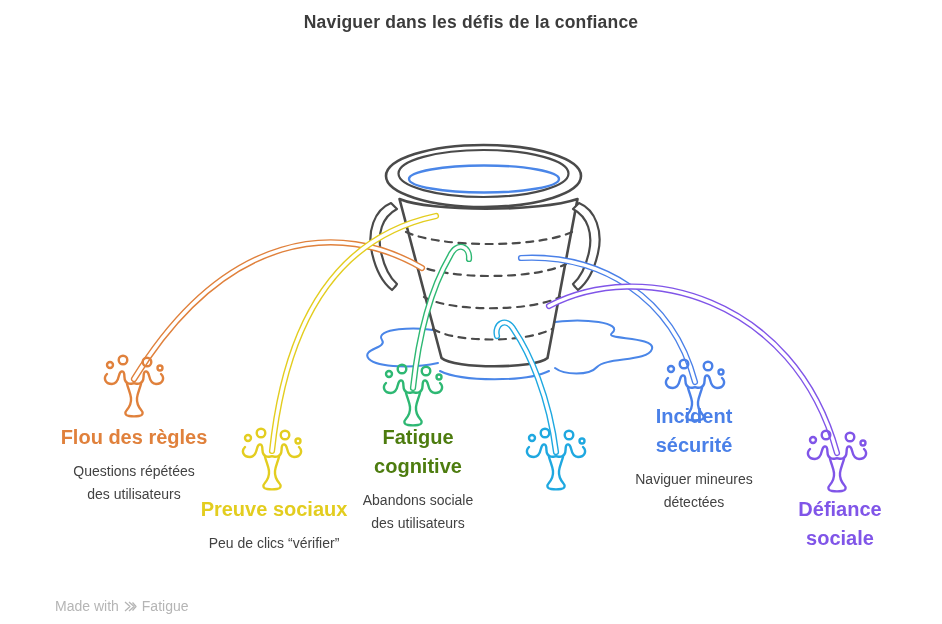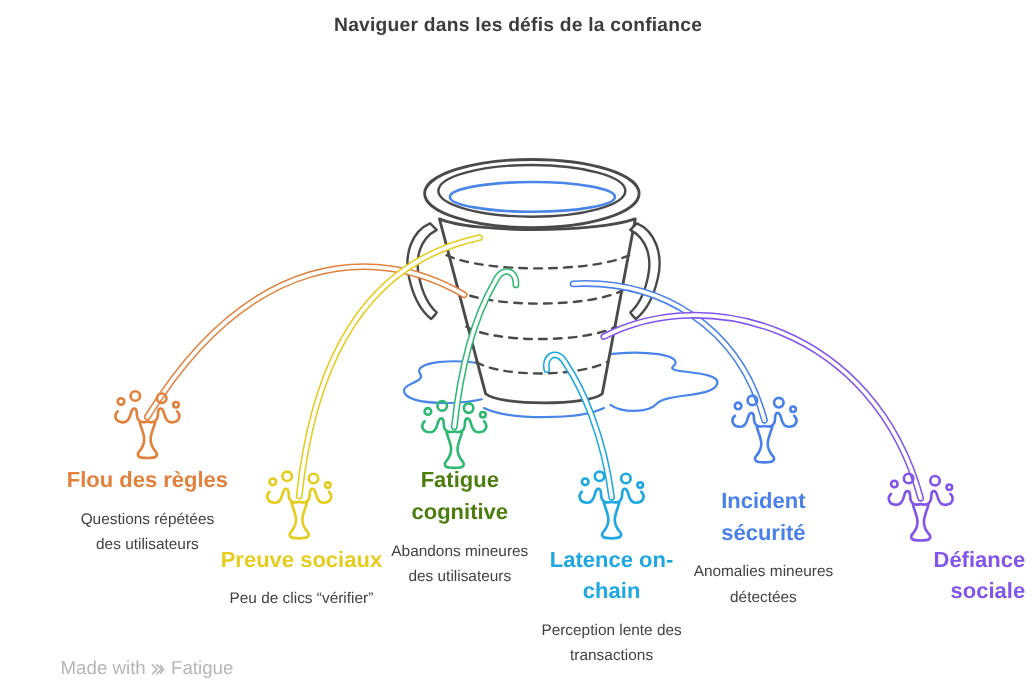--- a/index.html
+++ b/index.html
@@ -8,21 +8,21 @@
   .title{position:absolute;left:0;right:0;top:12px;text-align:center;
          font-size:17.5px;font-weight:bold;color:#3C3C3C;letter-spacing:.2px;}
   svg.diagram{position:absolute;left:0;top:0;}
   .tc{fill:none;stroke:currentColor;stroke-width:6.2;stroke-linecap:round;}
   .tw{fill:none;stroke:#ffffff;stroke-width:3.4;stroke-linecap:round;}
   .challenge{position:absolute;width:184px;transform:translateX(-50%);text-align:center;}
   .challenge-label{font-size:20px;font-weight:bold;line-height:1.45;white-space:pre-line;
                    margin:0 0 8px 0;}
   .challenge-desc{font-size:14px;line-height:1.62;color:#424242;white-space:pre-line;}
   .footer{position:absolute;left:55px;top:598px;display:flex;align-items:center;gap:5px;
-          color:#B5B5B5;font-size:17px;}
+          color:#B5B5B5;font-size:14px;}
 </style>
 </head>
 <body>
 
 <div class="stage">
 
   <div class="title">Naviguer dans les défis de la confiance</div>
 
   <svg class="diagram" width="942" height="624" viewBox="0 0 942 624">
     <defs>
@@ -102,36 +102,30 @@
     <div class="challenge-desc">Questions répétées
 des utilisateurs</div>
   </div>
   <div class="challenge" style="left:274px;top:495px;">
     <div class="challenge-label" style="color: rgb(227, 205, 31);">Preuve sociaux</div>
     <div class="challenge-desc">Peu de clics “vérifier”</div>
   </div>
   <div class="challenge" style="left:418px;top:423px;">
     <div class="challenge-label" style="color: #4d7c0f;">Fatigue
 cognitive</div>
-    <div class="challenge-desc">Abandons mineures
+    <div class="challenge-desc">Abandons sociale
 des utilisateurs</div>
   </div>
-  <div class="challenge" style="left:556px;top:495px;">
-    <div class="challenge-label" style="color: rgb(31, 168, 224);">Latence on-
-chain</div>
-    <div class="challenge-desc">Perception lente des
-transactions</div>
-  </div>
-  <div class="challenge" style="left:694px;top:442px;">
+  <div class="challenge" style="left:694px;top:402px;">
     <div class="challenge-label" style="color: rgb(74, 128, 232);">Incident
 sécurité</div>
-    <div class="challenge-desc">Anomalies mineures
+    <div class="challenge-desc">Naviguer mineures
 détectées</div>
   </div>
-  <div class="challenge" style="left:840px;top:495px;text-align:right;">
+  <div class="challenge" style="left:840px;top:495px;">
     <div class="challenge-label" style="color: rgb(128, 85, 232);">Défiance
 sociale</div>
   </div>
 
   <div class="footer">
     <span>Made with</span>
     <svg width="13" height="11" viewBox="0 0 13 11">
       <path d="M1 1 L6 5.5 L1 10 M5 1 L10 5.5 L5 10 M8.5 1.5 L12 5.5 L8.5 9.5" fill="none" stroke="#B5B5B5" stroke-width="1.3" stroke-linejoin="round"></path>
     </svg>
     <span>Fatigue</span>

